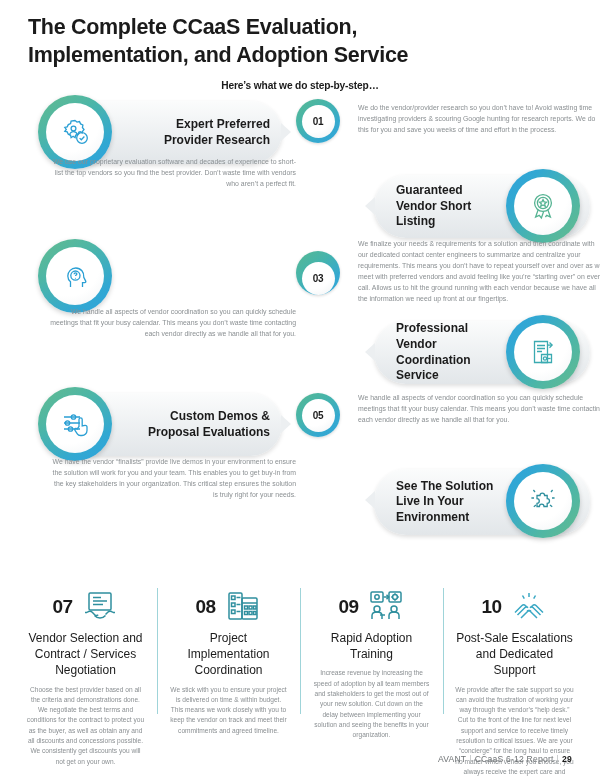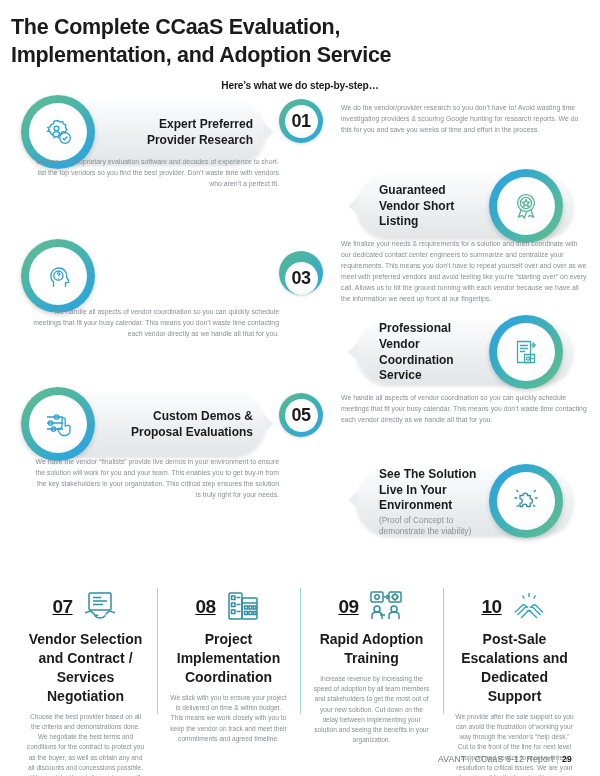--- a/index.html
+++ b/index.html
@@ -2,21 +2,21 @@
 <html><head>
 <meta charset="utf-8">
 <style>
   * { box-sizing: border-box; margin: 0; padding: 0; }
   html, body {
     width: 600px; height: 776px;
     background: #ffffff;
     font-family: "Liberation Sans", sans-serif;
     overflow: hidden;
   }
-  .page { position: relative; width: 600px; height: 776px; padding: 0 11px; }
+  .page { position: relative; width: 600px; height: 776px; padding: 0 28px; }
 
   
   .title {
     font-size: 21.5px; font-weight: bold; color: #1b1b1b;
     line-height: 1.28; letter-spacing: -0.3px;
     padding-top: 14px;
   }
   .intro {
     margin-top: 10px;
     font-size: 9.3px; color: #6f7375; line-height: 1.62;
@@ -35,21 +35,21 @@
     position: absolute; left: 268px; top: 0;
     width: 44px; height: 44px; border-radius: 50%;
     background: linear-gradient(140deg, #57b894 0%, #45b4ab 38%, #35a9cf 72%, #32a6d6 100%);
     display: flex; align-items: center; justify-content: center;
     box-shadow: 0 1px 3px rgba(0,0,0,.16);
   }
   .numinner {
     width: 33px; height: 33px; border-radius: 50%;
     background: radial-gradient(circle at 35% 28%, #ffffff 55%, #eef1f3 100%);
     display: flex; align-items: center; justify-content: center;
-    font-size: 18px; font-weight: bold; color: #1b1b1b; letter-spacing: -0.4px;
+    font-size: 10px; font-weight: bold; color: #1b1b1b; letter-spacing: -0.4px;
   }
 
   
   .pill {
     position: absolute; height: 63px;
     background: linear-gradient(180deg, #fbfcfc 0%, #eceff1 58%, #e2e6e9 100%);
     border-radius: 32px;
     box-shadow: 0 2px 4px rgba(0,0,0,.13);
   }
   .pill.left  { left: 38px; width: 216px; top: 2px; }
@@ -106,25 +106,25 @@
   
   .bottom {
     position: absolute; left: 14px; right: 14px; top: 586px;
     display: flex; height: 150px;
   }
   .col { position: relative; flex: 1; padding: 0 12px; }
   .col + .col::before {
     content: ""; position: absolute; left: 0; top: 2px; bottom: 22px;
     width: 1px; background: #9fd4d9;
   }
-  .colhead { display: flex; align-items: center; justify-content: center; gap: 8px; height: 42px; text-decoration: underline; }
+  .colhead { display: flex; align-items: center; justify-content: center; gap: 8px; height: 42px; }
   .colnum { font-size: 19px; font-weight: bold; color: #1b1b1b; letter-spacing: -0.5px; }
   .colicon svg { width: 38px; height: 38px; display: block; }
   .coltitle {
-    text-align: center; font-size: 14px; font-weight: bold;
+    text-align: center; font-size: 12px; font-weight: normal;
     color: #1b1b1b; line-height: 1.35; margin-top: 2px;
   }
   .colbody {
     text-align: center; font-size: 6.6px; color: #8a8f92;
     line-height: 1.56; margin-top: 6px;
   }
 
   
   .footer {
     position: absolute; right: 28px; bottom: 12px;
@@ -249,21 +249,20 @@
         <div class="numinner">05</div>
       </div>
       <div class="copy right-col" style="top:4px;">We handle all aspects of vendor coordination so you can quickly schedule meetings that fit your busy calendar. This means you don’t waste time contacting each vendor directly as we handle all that for you.</div>
     </div>
 
     <div class="row" style="height:80px;">
       <div class="copy left-col" style="top:-6px;">We have the vendor “finalists” provide live demos in your environment to ensure the solution will work for you and your team. This enables you to get buy-in from the key stakeholders in your organization. This critical step ensures the solution is truly right for your needs.</div>
       <div class="pill right" style="top:6px;height:66px;">
         <div class="pilltext" style="height:66px;">
           <div class="pill-title">See The Solution Live In Your Environment</div>
-          <div class="pill-sub">(Proof of Concept to demonstrate  the viability)</div>
         </div>
       </div>
       <div class="badge r" style="top:1px;">
         <div class="badge-inner">
           <svg viewBox="0 0 32 32" fill="none" stroke="#2f8f9e" stroke-width="1.3">
             <path d="M13 10.5c0-1.3 1-2.3 2.3-2.3s2.3 1 2.3 2.3h2.6v3.2c1.3 0 2.3 1 2.3 2.3s-1 2.3-2.3 2.3v3.2h-3.2c0-1.3-1-2.3-2.3-2.3s-2.3 1-2.3 2.3H10v-3.2c1.3 0 2.3-1 2.3-2.3s-1-2.3-2.3-2.3v-3.2z"></path>
             <path d="M8 7l-1.6-2M7 13H4.4M9 20l-2.2 1.8M24 7l1.6-2M25 13h2.6M23 20l2.2 1.8"></path>
           </svg>
         </div>
       </div>

